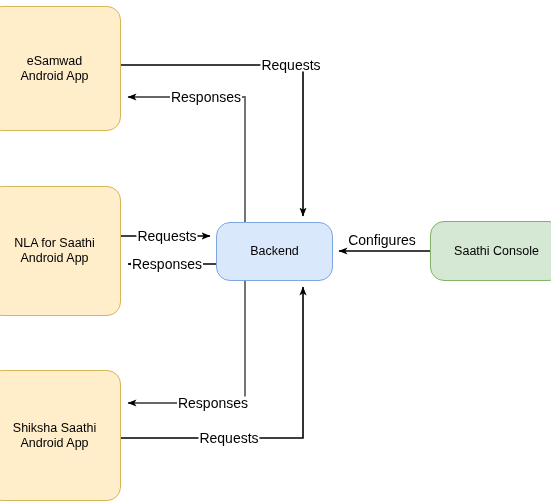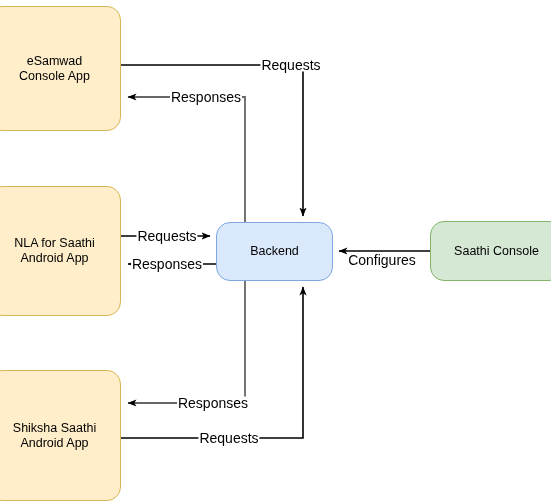--- a/index.html
+++ b/index.html
@@ -87,21 +87,21 @@
       <path d="M121,438 L303,438 L303,287" fill="none" stroke="#000000" stroke-width="1.6" marker-end="url(#arrow-black)"></path>
     </g>
 
     <g>
       <path d="M430,251 L339,251" fill="none" stroke="#000000" stroke-width="1.6" marker-end="url(#arrow-black)"></path>
     </g>
   </svg>
 
   <div class="node" style="left:-12px; top:6px; width:133px; height:125px; background:#ffeec9; border:1.4px solid #d6b656;">
     <span class="node-label">eSamwad
-Console App</span>
+Android App</span>
   </div>
 
   <div class="node" style="left:-12px; top:186px; width:133px; height:130px; background:#ffeec9; border:1.4px solid #d6b656;">
     <span class="node-label">NLA for Saathi
 Android App</span>
   </div>
 
   <div class="node" style="left:-12px; top:370px; width:133px; height:131px; background:#ffeec9; border:1.4px solid #d6b656;">
     <span class="node-label">Shiksha Saathi
 Android App</span>
@@ -120,15 +120,15 @@
   <div class="edge-label" style="left:206px; top:97px;">Responses</div>
 
   <div class="edge-label" style="left:167px; top:236px;">Requests</div>
 
   <div class="edge-label" style="left:167px; top:264px;">Responses</div>
 
   <div class="edge-label" style="left:213px; top:403px;">Responses</div>
 
   <div class="edge-label" style="left:229px; top:438px;">Requests</div>
 
-  <div class="edge-label" style="left:382px; top:260px;text-align:right;">Configures</div>
+  <div class="edge-label" style="left:382px; top:240px;text-align:right;">Configures</div>
 
 </div>
 
 </body></html>

